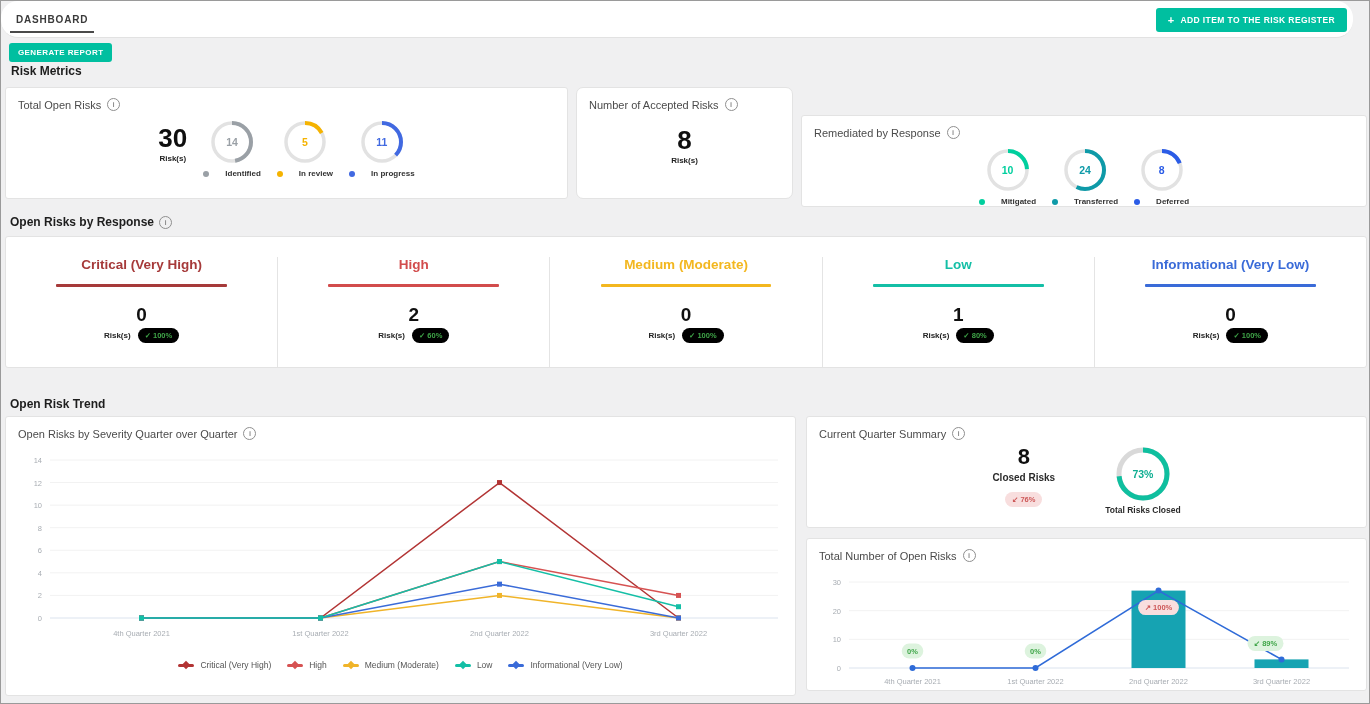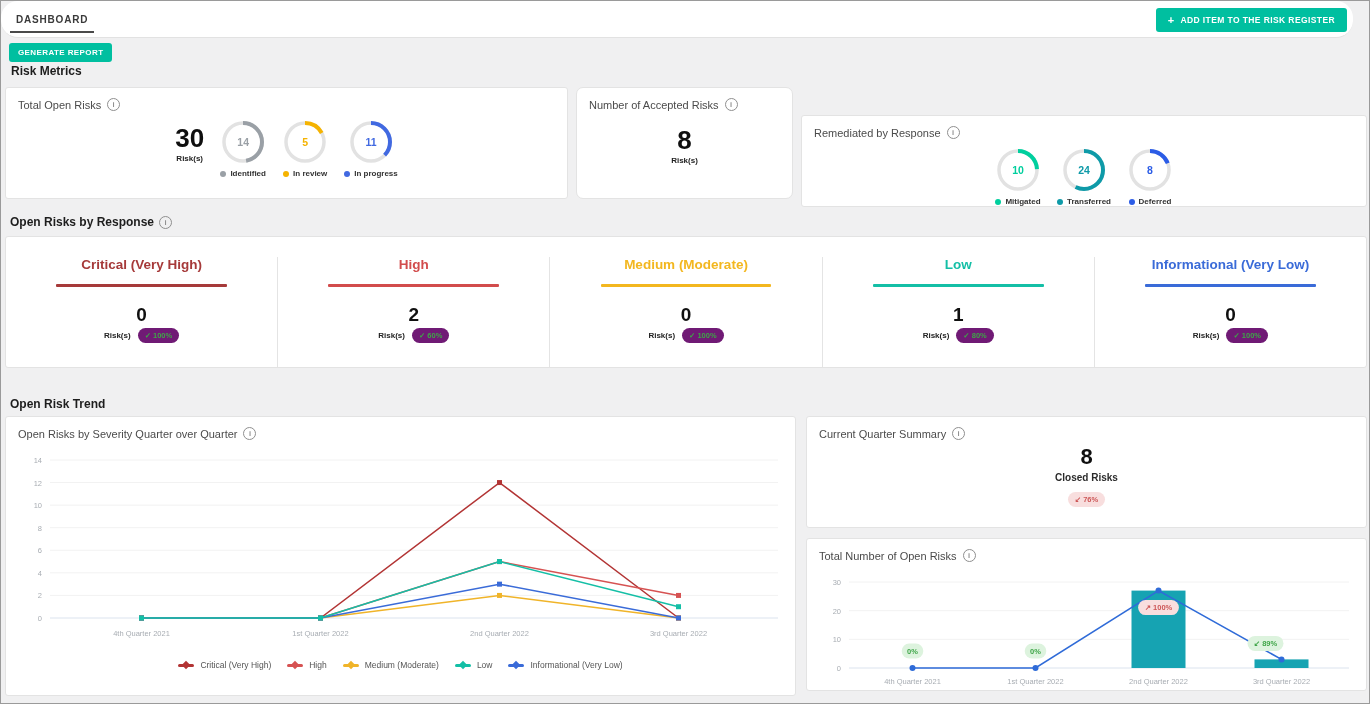--- a/index.html
+++ b/index.html
@@ -26,34 +26,34 @@
   
   .metrics-row{display:flex;justify-content:center;align-items:flex-start;gap:16px;margin-top:8px;}
   .big-block{text-align:center;}
   .big-val{font-size:26px;font-weight:bold;color:#0f0f0f;line-height:1;}
   .unit{font-size:8px;font-weight:bold;color:#222;margin-top:3px;}
   .metrics-row .big-block{margin-top:6px;}
   .ring-block{display:flex;flex-direction:column;align-items:center;}
   .ring-wrap{position:relative;width:46px;height:46px;}
   .ring-num{position:absolute;inset:0;display:flex;align-items:center;justify-content:center;
             font-size:10.5px;font-weight:bold;}
-  .ring-legend{display:flex;align-items:center;gap:4px;font-size:8px;font-weight:bold;color:#333;margin-top:4px;}
+  .ring-legend{display:flex;align-items:center;gap:16px;font-size:8px;font-weight:bold;color:#333;margin-top:4px;}
   .dot{width:6px;height:6px;border-radius:50%;}
   .accepted-block{margin-top:16px;text-align:center;}
   
   .sev-card{display:flex;padding-top:20px;}
   .sev-col{flex:1;display:flex;flex-direction:column;align-items:center;border-right:1px solid #e4e4e4;}
   .sev-col:last-child{border-right:none;}
   .sev-title{font-size:13.5px;font-weight:bold;}
   .sev-underline{width:63%;height:3px;margin-top:12px;border-radius:1px;}
   .sev-val{font-size:19px;font-weight:bold;color:#101010;margin-top:18px;line-height:1;}
   .sev-foot{display:flex;align-items:center;gap:7px;margin-top:4px;}
   .sev-unit{font-size:8px;font-weight:bold;color:#222;}
   .badge{font-size:7.5px;font-weight:bold;padding:3px 7px;border-radius:9px;white-space:nowrap;}
-  .badge.green{background:#701a75;color:#3fa548;}
+  .badge.green{background:#000000;color:#3fa548;}
   .badge.red{background:#f8dede;color:#cd5757;}
   
   svg text{font-family:"Liberation Sans",sans-serif;}
   .tick{font-size:7.5px;fill:#a8adb3;}
   .legend-row{display:flex;justify-content:center;gap:16px;margin-top:8px;}
   .legend-item{display:flex;align-items:center;gap:6px;font-size:8.5px;color:#555;}
   .lg-mark{position:relative;width:16px;height:3px;border-radius:2px;}
   .lg-mark::after{content:"";position:absolute;left:5px;top:-2px;width:6px;height:6px;transform:rotate(45deg);background:inherit;}
   
   .cqs-row{display:flex;align-items:flex-start;justify-content:center;gap:50px;margin-top:6px;}
@@ -315,20 +315,27 @@
     <div class="card-title">
       <span>Current Quarter Summary</span>
       <span class="info">i</span>
     </div>
     <div class="cqs-row">
       <div class="closed-block">
         <div class="big-val" style="font-size:22px;">8</div>
         <div class="closed-label">Closed Risks</div>
         <span class="badge red closed-badge">↙ 76%</span>
       </div>
+      <div class="donut-block">
+        <div class="donut-wrap" id="cq-donut"><svg width="56" height="56">
+              <circle cx="28" cy="28" r="24" fill="none" stroke="#d9d9d9" stroke-width="5"></circle>
+              <circle cx="28" cy="28" r="24" fill="none" stroke="#0fbf9f" stroke-width="5" stroke-dasharray="110.1 150.8" transform="rotate(-90 28 28)"></circle>
+            </svg><span class="donut-num">73%</span></div>
+        <div class="donut-label">Total Risks Closed</div>
+      </div>
     </div>
   </div>
 
   <div class="card" style="left:805px;top:537px;width:561px;height:153px;">
     <div class="card-title">
       <span>Total Number of Open Risks</span>
       <span class="info">i</span>
     </div>
     <svg id="tno" width="540" height="126" style="display:block;margin:6px auto 0;">
         <line x1="32" y1="100" x2="532" y2="100" stroke="#dbe3ee" stroke-width="1"></line>

